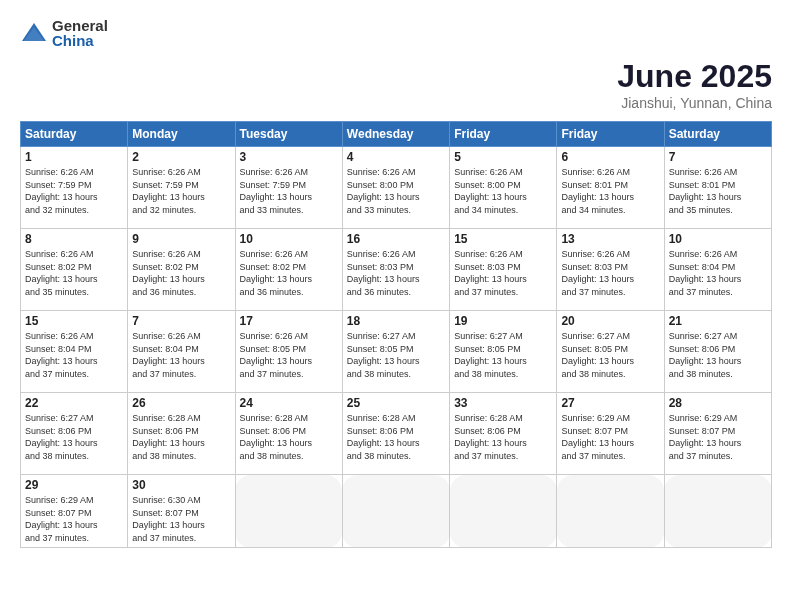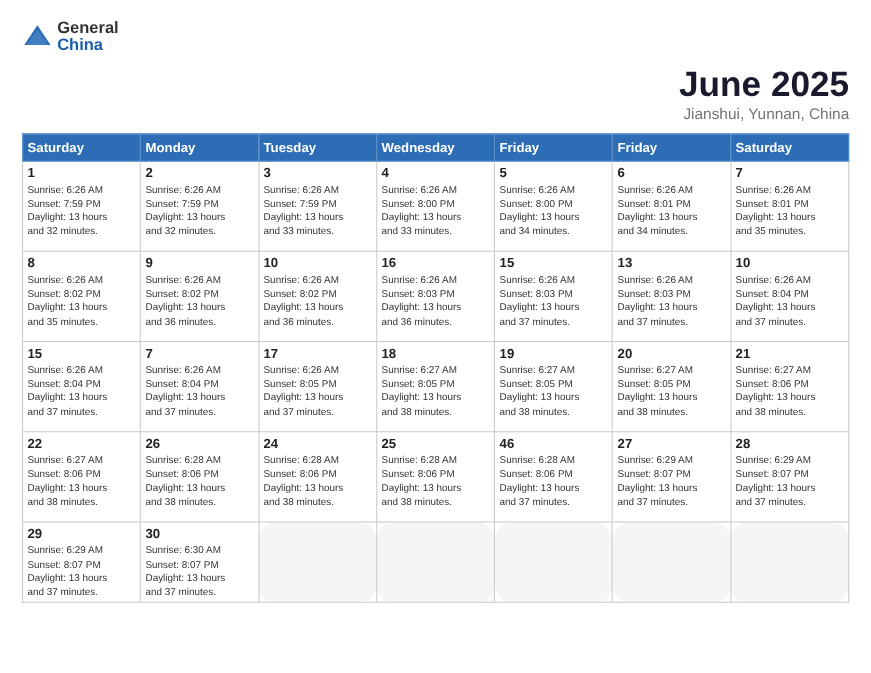--- a/index.html
+++ b/index.html
@@ -161,21 +161,21 @@
           <td><span class="day-num">18</span><span class="day-info">Sunrise: 6:27 AM<br>Sunset: 8:05 PM<br>Daylight: 13 hours<br>and 38 minutes.</span></td>
           <td><span class="day-num">19</span><span class="day-info">Sunrise: 6:27 AM<br>Sunset: 8:05 PM<br>Daylight: 13 hours<br>and 38 minutes.</span></td>
           <td><span class="day-num">20</span><span class="day-info">Sunrise: 6:27 AM<br>Sunset: 8:05 PM<br>Daylight: 13 hours<br>and 38 minutes.</span></td>
           <td><span class="day-num">21</span><span class="day-info">Sunrise: 6:27 AM<br>Sunset: 8:06 PM<br>Daylight: 13 hours<br>and 38 minutes.</span></td>
         </tr>
         <tr>
           <td><span class="day-num">22</span><span class="day-info">Sunrise: 6:27 AM<br>Sunset: 8:06 PM<br>Daylight: 13 hours<br>and 38 minutes.</span></td>
           <td><span class="day-num">26</span><span class="day-info">Sunrise: 6:28 AM<br>Sunset: 8:06 PM<br>Daylight: 13 hours<br>and 38 minutes.</span></td>
           <td><span class="day-num">24</span><span class="day-info">Sunrise: 6:28 AM<br>Sunset: 8:06 PM<br>Daylight: 13 hours<br>and 38 minutes.</span></td>
           <td><span class="day-num">25</span><span class="day-info">Sunrise: 6:28 AM<br>Sunset: 8:06 PM<br>Daylight: 13 hours<br>and 38 minutes.</span></td>
-          <td><span class="day-num">46</span><span class="day-info">Sunrise: 6:28 AM<br>Sunset: 8:06 PM<br>Daylight: 13 hours<br>and 37 minutes.</span></td>
+          <td><span class="day-num">33</span><span class="day-info">Sunrise: 6:28 AM<br>Sunset: 8:06 PM<br>Daylight: 13 hours<br>and 37 minutes.</span></td>
           <td><span class="day-num">27</span><span class="day-info">Sunrise: 6:29 AM<br>Sunset: 8:07 PM<br>Daylight: 13 hours<br>and 37 minutes.</span></td>
           <td><span class="day-num">28</span><span class="day-info">Sunrise: 6:29 AM<br>Sunset: 8:07 PM<br>Daylight: 13 hours<br>and 37 minutes.</span></td>
         </tr>
         <tr>
           <td><span class="day-num">29</span><span class="day-info">Sunrise: 6:29 AM<br>Sunset: 8:07 PM<br>Daylight: 13 hours<br>and 37 minutes.</span></td>
           <td><span class="day-num">30</span><span class="day-info">Sunrise: 6:30 AM<br>Sunset: 8:07 PM<br>Daylight: 13 hours<br>and 37 minutes.</span></td>
           <td class="empty"></td>
           <td class="empty"></td>
           <td class="empty"></td>
           <td class="empty"></td>

